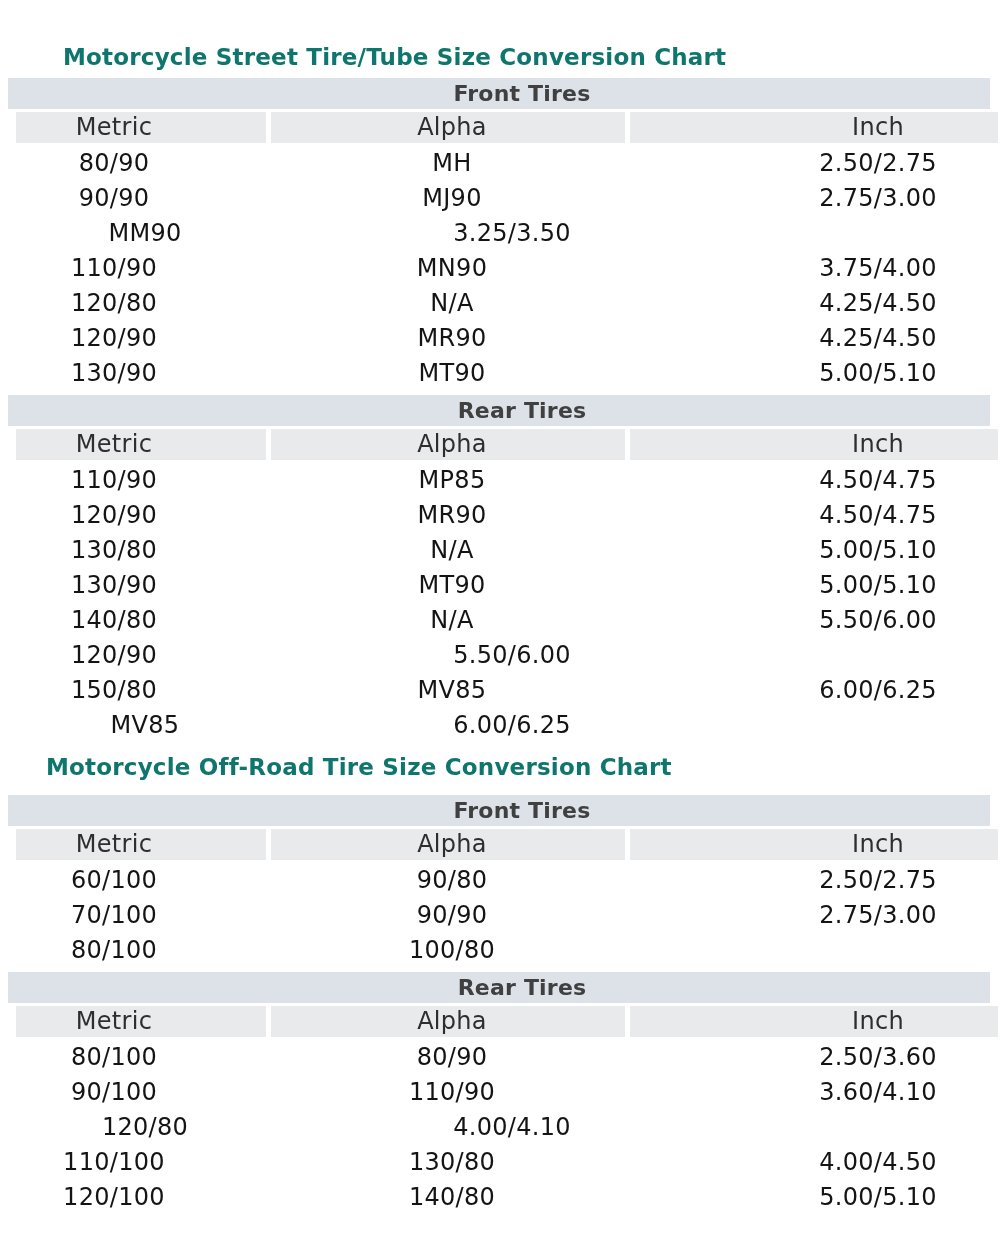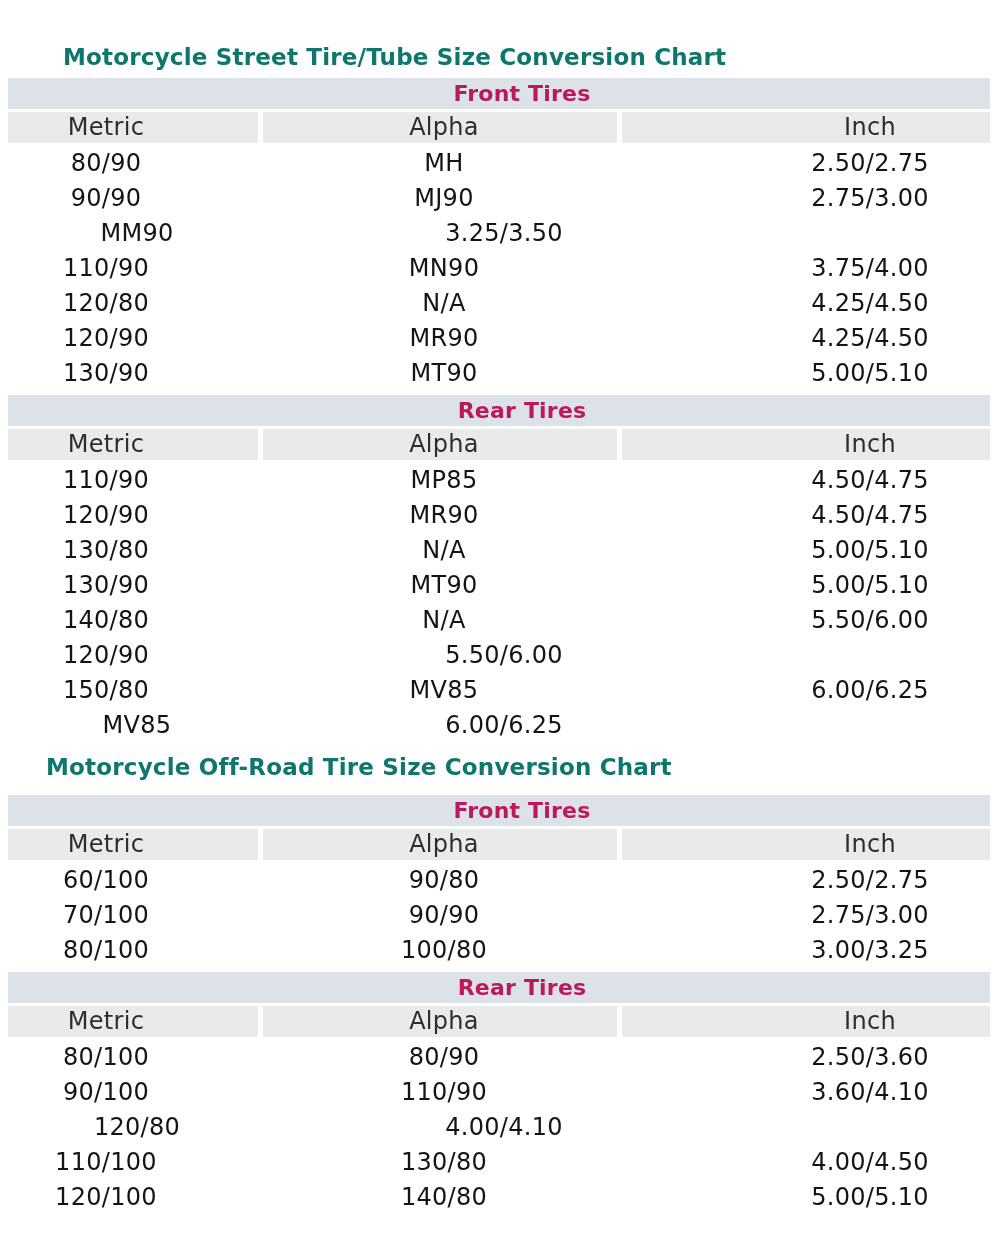--- a/index.html
+++ b/index.html
@@ -38,31 +38,32 @@
   .section { }
   .section + .section {
     margin-top: 4px;
   }
   .section-bar {
     height: 31px;
     line-height: 31px;
     background: #dde2e9;
     font-size: 22px;
     font-weight: bold;
-    color: #be185d;
+    color: #404040;
     text-align: center;
     padding-left: 46px;
     box-sizing: border-box;
     margin-bottom: 3px;
     letter-spacing: 0.2px;
   }
   .hdr-row, .row {
     display: grid;
     grid-template-columns: 250px 354px 368px;
     column-gap: 5px;
+    margin-left: 8px;
   }
   .hdr-row {
     margin-bottom: 3px;
   }
   .hdr-row .cell {
     background: #e8eaec;
     height: 31px;
     line-height: 31px;
     color: #2e2e2e;
   }
@@ -203,21 +204,20 @@
             <div class="cell c3">2.50/2.75</div>
           </div>
           <div class="row">
             <div class="cell c1">70/100</div>
             <div class="cell c2">90/90</div>
             <div class="cell c3">2.75/3.00</div>
           </div>
           <div class="row">
             <div class="cell c1">80/100</div>
             <div class="cell c2">100/80</div>
-            <div class="cell c3">3.00/3.25</div>
           </div>
         </div>
     </div>
 
     <div class="section">
       <div class="section-bar">Rear Tires</div>
       <div class="hdr-row">
         <div class="cell c1">Metric</div>
         <div class="cell c2">Alpha</div>
         <div class="cell c3">Inch</div>

